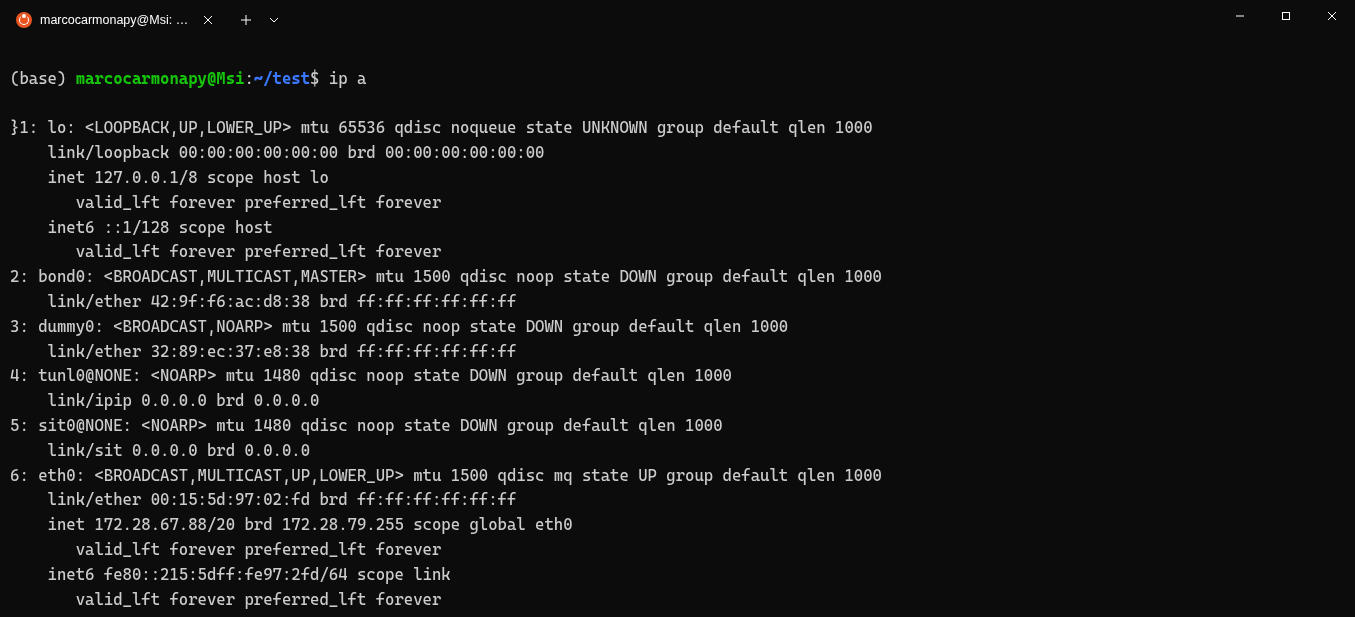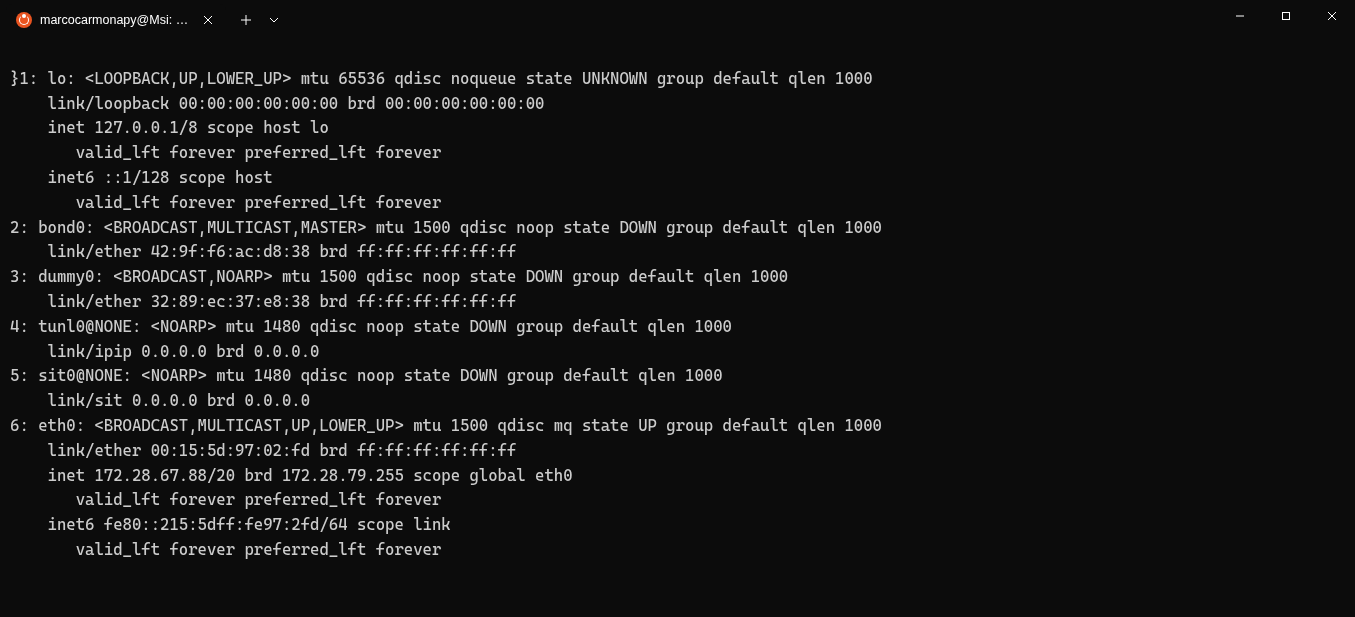--- a/index.html
+++ b/index.html
@@ -154,15 +154,16 @@
     </div>
     <div class="win-btn">
       <svg viewBox="0 0 10 10">
           <path d="M1 1 L9 9 M9 1 L1 9" stroke="#ffffff" stroke-width="1"></path>
         </svg>
     </div>
   </div>
 </div>
 
 <div class="terminal">
+<span class="line"><span class="base">(base) </span><span class="green">marcocarmonapy@Msi</span><span class="base">:</span><span class="blue">~/test</span><span class="dollar">$ </span><span class="output">ip a</span></span>
 <span id="out"><span class="line output">}1: lo: &lt;LOOPBACK,UP,LOWER_UP&gt; mtu 65536 qdisc noqueue state UNKNOWN group default qlen 1000</span><span class="line output">    link/loopback 00:00:00:00:00:00 brd 00:00:00:00:00:00</span><span class="line output">    inet 127.0.0.1/8 scope host lo</span><span class="line output">       valid_lft forever preferred_lft forever</span><span class="line output">    inet6 ::1/128 scope host</span><span class="line output">       valid_lft forever preferred_lft forever</span><span class="line output">2: bond0: &lt;BROADCAST,MULTICAST,MASTER&gt; mtu 1500 qdisc noop state DOWN group default qlen 1000</span><span class="line output">    link/ether 42:9f:f6:ac:d8:38 brd ff:ff:ff:ff:ff:ff</span><span class="line output">3: dummy0: &lt;BROADCAST,NOARP&gt; mtu 1500 qdisc noop state DOWN group default qlen 1000</span><span class="line output">    link/ether 32:89:ec:37:e8:38 brd ff:ff:ff:ff:ff:ff</span><span class="line output">4: tunl0@NONE: &lt;NOARP&gt; mtu 1480 qdisc noop state DOWN group default qlen 1000</span><span class="line output">    link/ipip 0.0.0.0 brd 0.0.0.0</span><span class="line output">5: sit0@NONE: &lt;NOARP&gt; mtu 1480 qdisc noop state DOWN group default qlen 1000</span><span class="line output">    link/sit 0.0.0.0 brd 0.0.0.0</span><span class="line output">6: eth0: &lt;BROADCAST,MULTICAST,UP,LOWER_UP&gt; mtu 1500 qdisc mq state UP group default qlen 1000</span><span class="line output">    link/ether 00:15:5d:97:02:fd brd ff:ff:ff:ff:ff:ff</span><span class="line output">    inet 172.28.67.88/20 brd 172.28.79.255 scope global eth0</span><span class="line output">       valid_lft forever preferred_lft forever</span><span class="line output">    inet6 fe80::215:5dff:fe97:2fd/64 scope link</span><span class="line output">       valid_lft forever preferred_lft forever</span></span>
 
 </div>
 
 </body></html>

